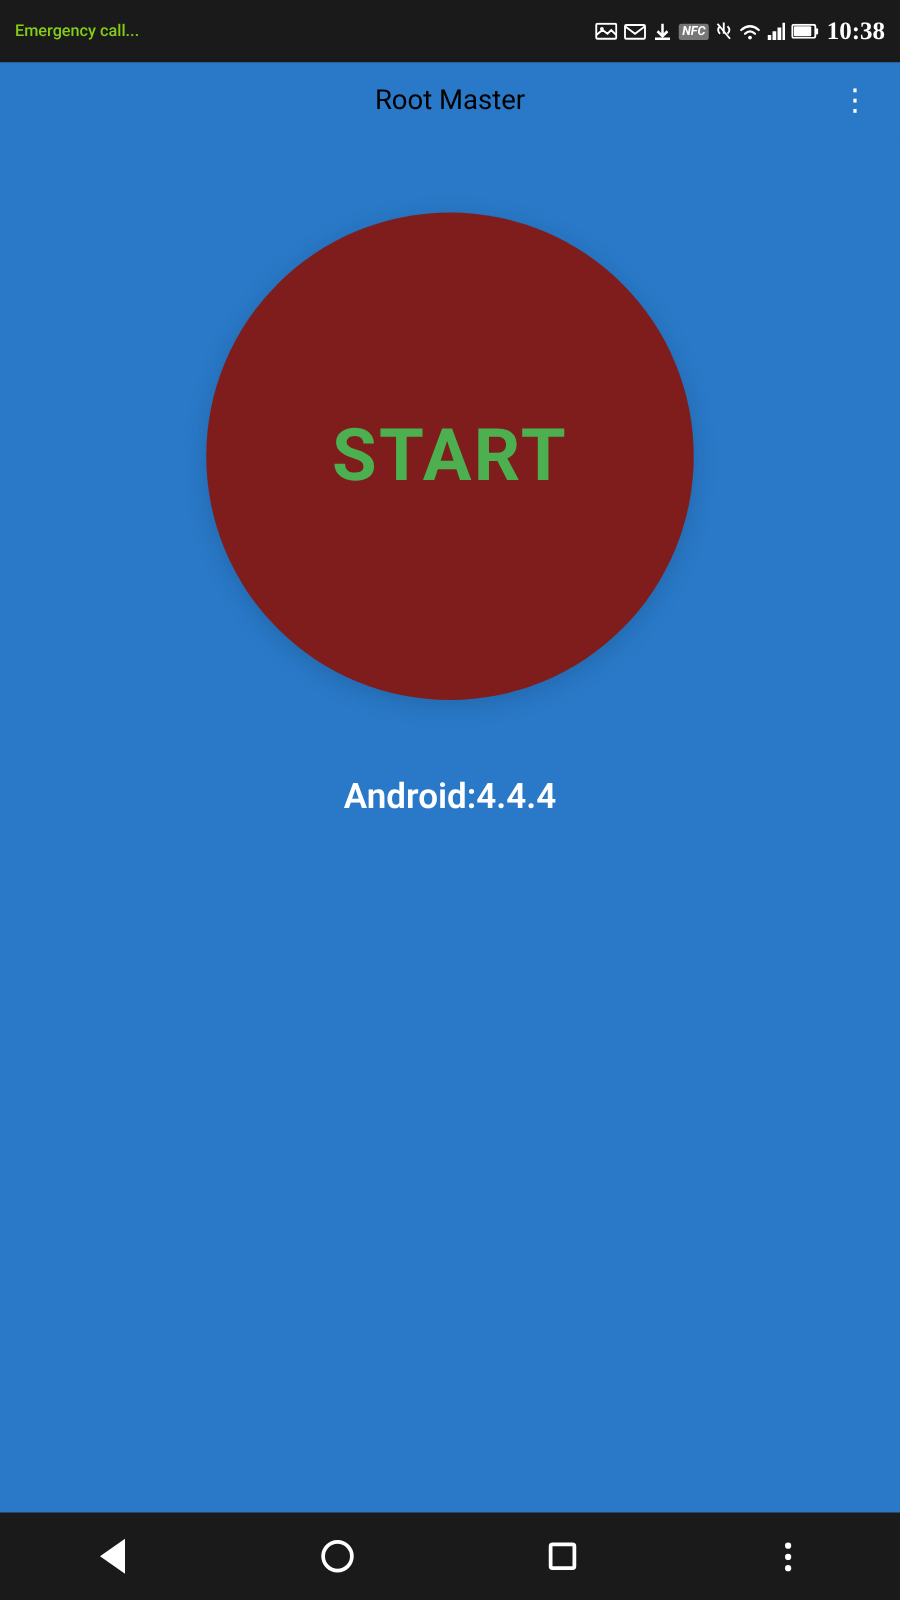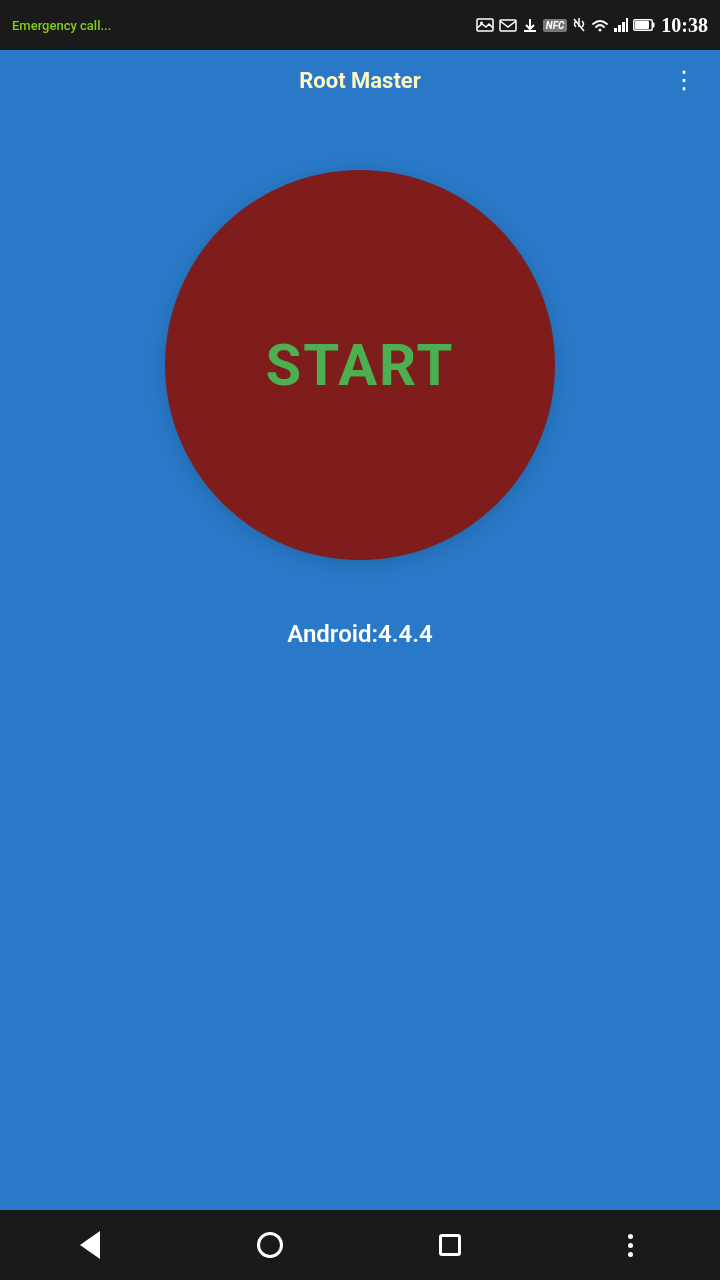--- a/index.html
+++ b/index.html
@@ -54,23 +54,23 @@
       height: 60px;
       background: #2979C8;
       display: flex;
       align-items: center;
       justify-content: space-between;
       padding: 0 16px;
       flex-shrink: 0;
       position: relative;
     }
     .app-title {
-      color: #fef9c3;
+      color: #000000;
       font-size: 22px;
-      font-weight: 700;
+      font-weight: 400;
       flex: 1;
       text-align: center;
     }
     .overflow-menu-btn {
       color: white;
       font-size: 24px;
       cursor: pointer;
       width: 40px;
       height: 40px;
       display: flex;
@@ -126,21 +126,21 @@
       text-align: center;
     }
     .device-model {
       color: white;
       font-size: 28px;
       font-weight: 600;
       margin-bottom: 18px;
     }
     .android-version {
       color: white;
-      font-size: 24px;
+      font-size: 28px;
       font-weight: 600;
     }
 
     
     .nav-bar {
       width: 100%;
       height: 70px;
       background: #1a1a1a;
       display: flex;
       align-items: center;

